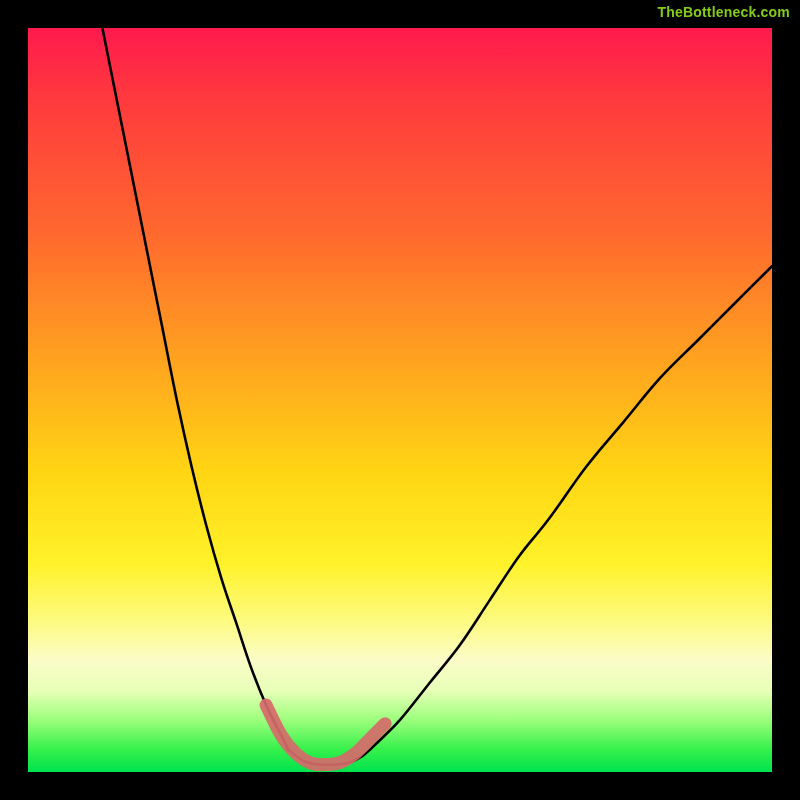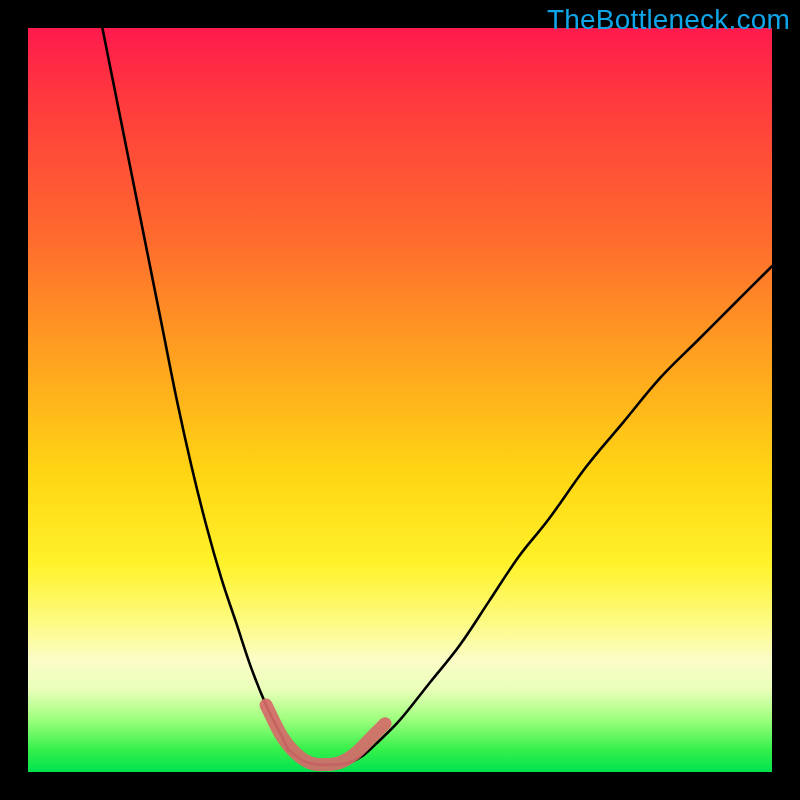--- a/index.html
+++ b/index.html
@@ -54,23 +54,23 @@
     position: absolute;
     left: 0;
     top: 0;
     width: 744px;
     height: 744px;
   }
   .watermark {
     position: absolute;
     top: 4px;
     right: 10px;
-    color: #0ea5e9;
-    font-size: 28px;
-    font-weight: 400;
+    color: #84cc16;
+    font-size: 14px;
+    font-weight: 700;
     letter-spacing: 0.2px;
     user-select: none;
   }
 </style>
 </head>
 <body>
 
 <div class="frame">
   <div class="plot">
     <div class="gradient"></div>

